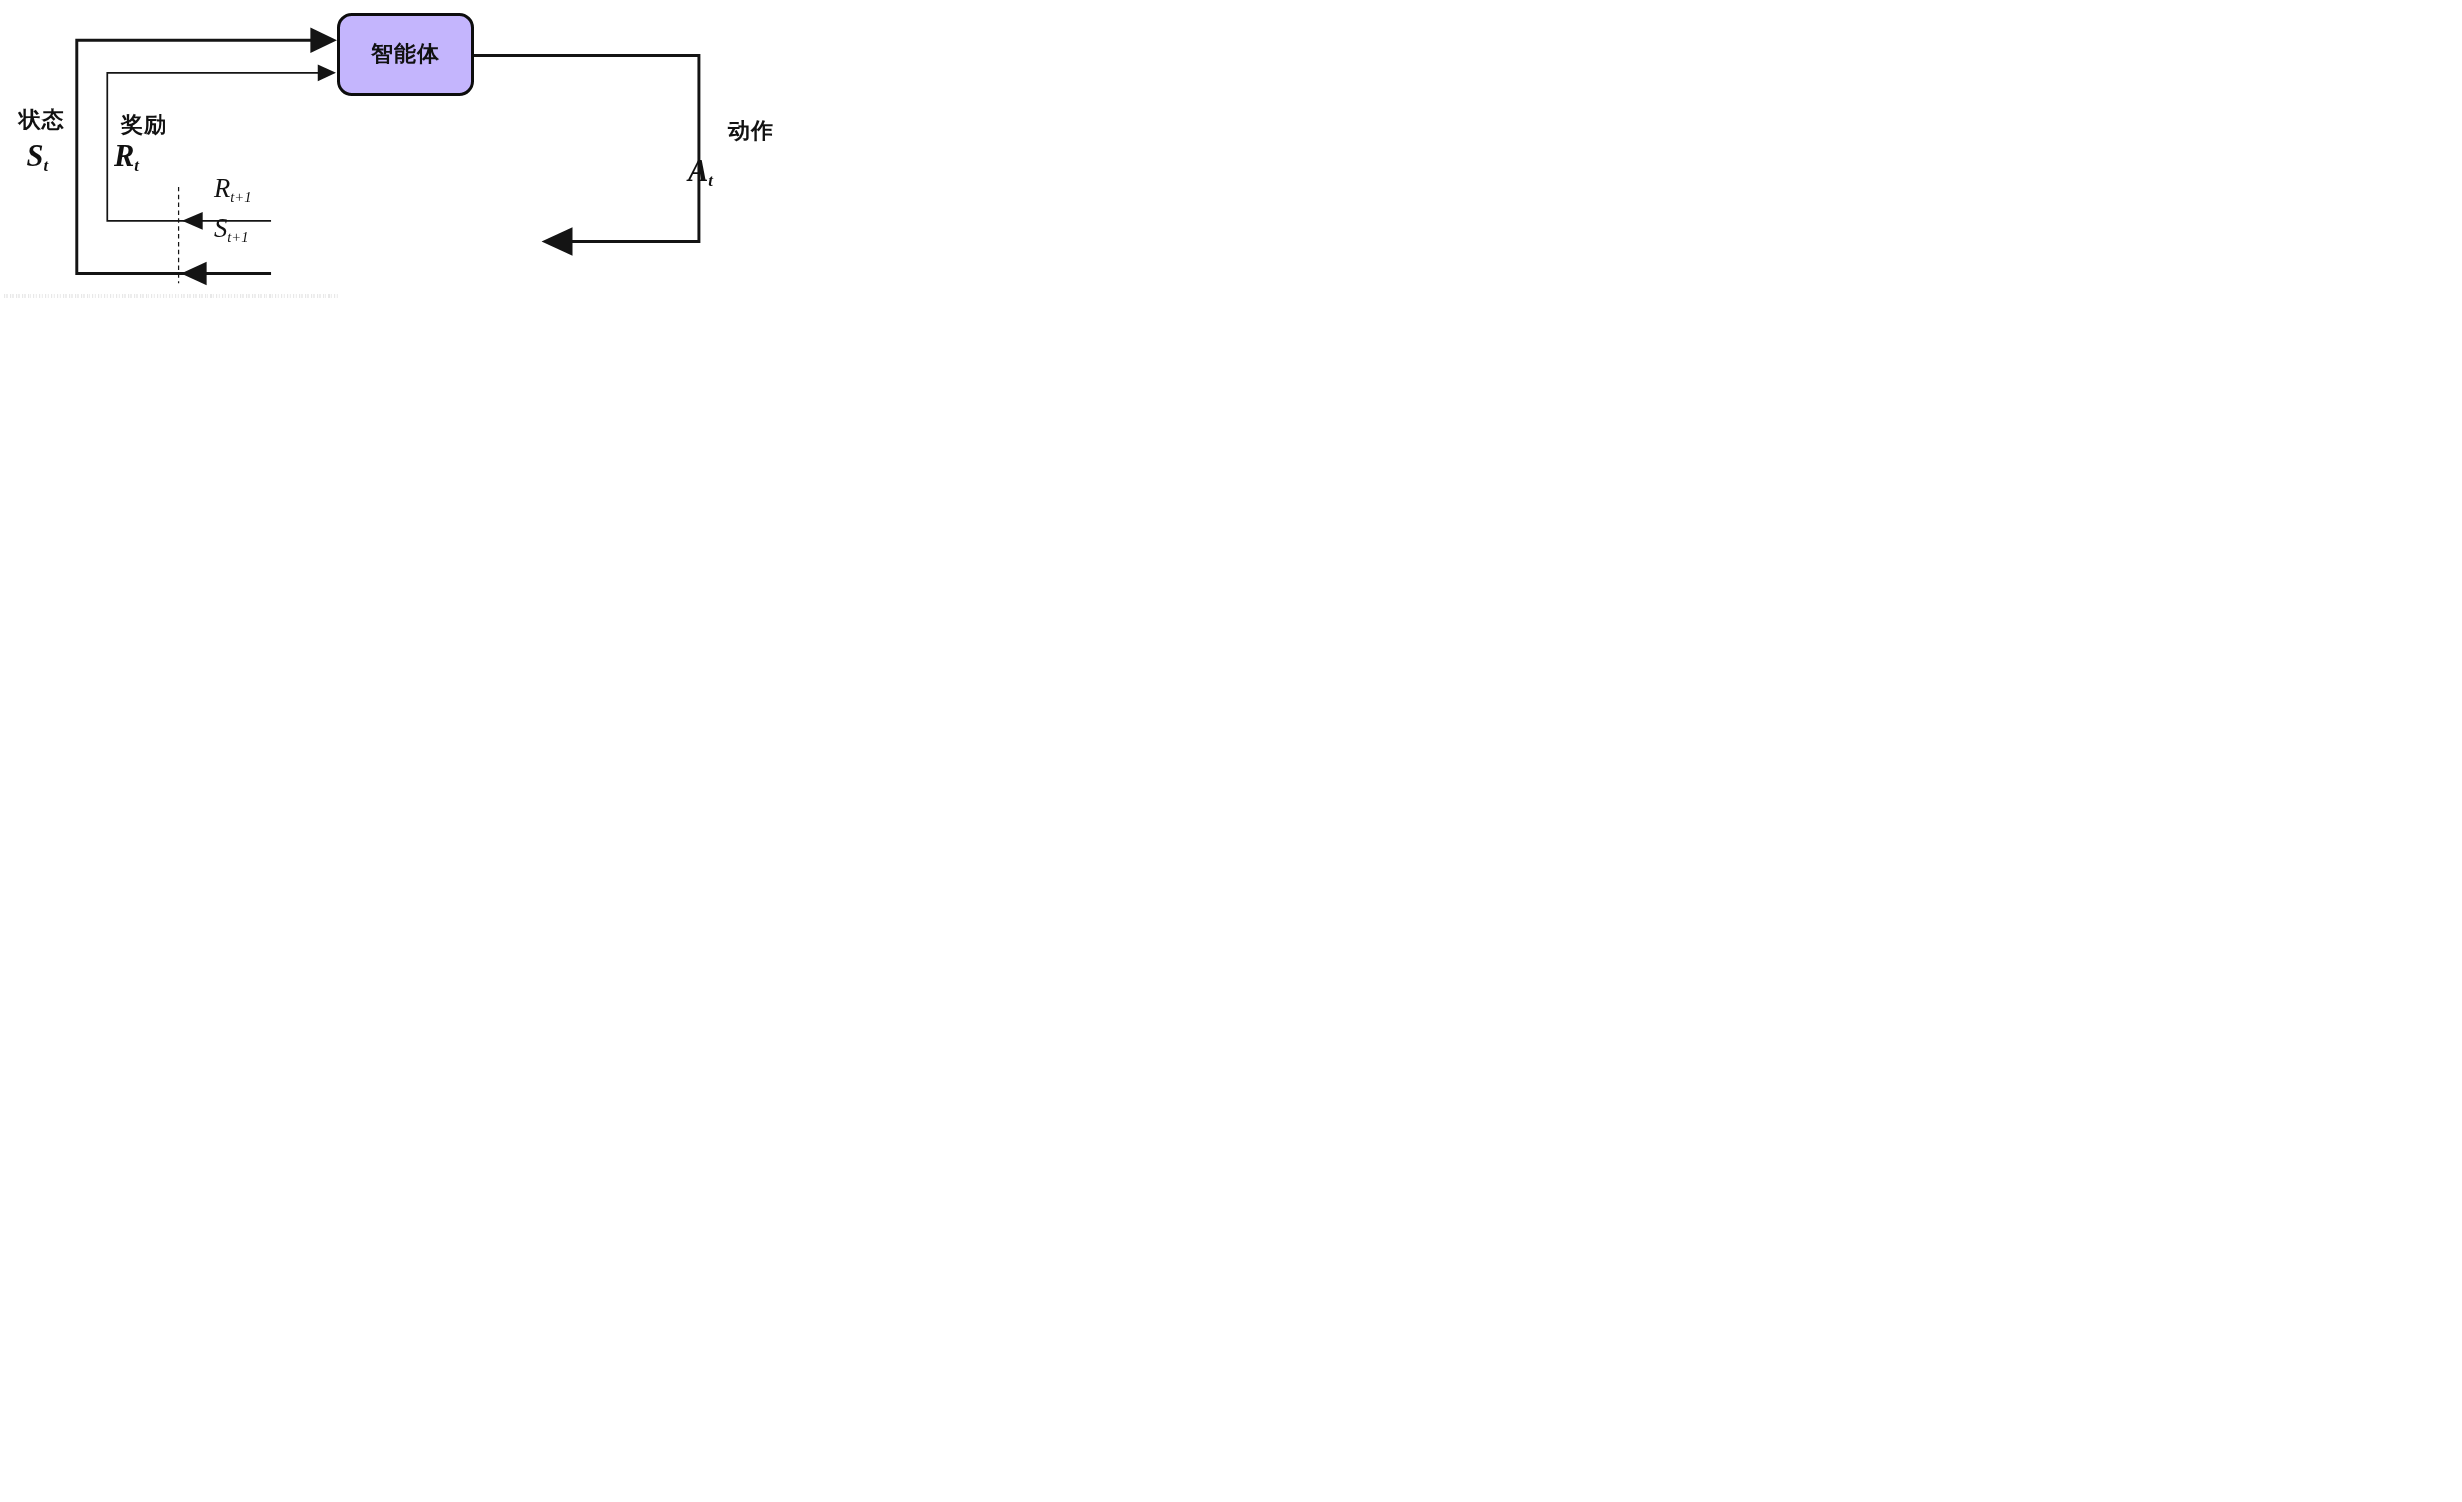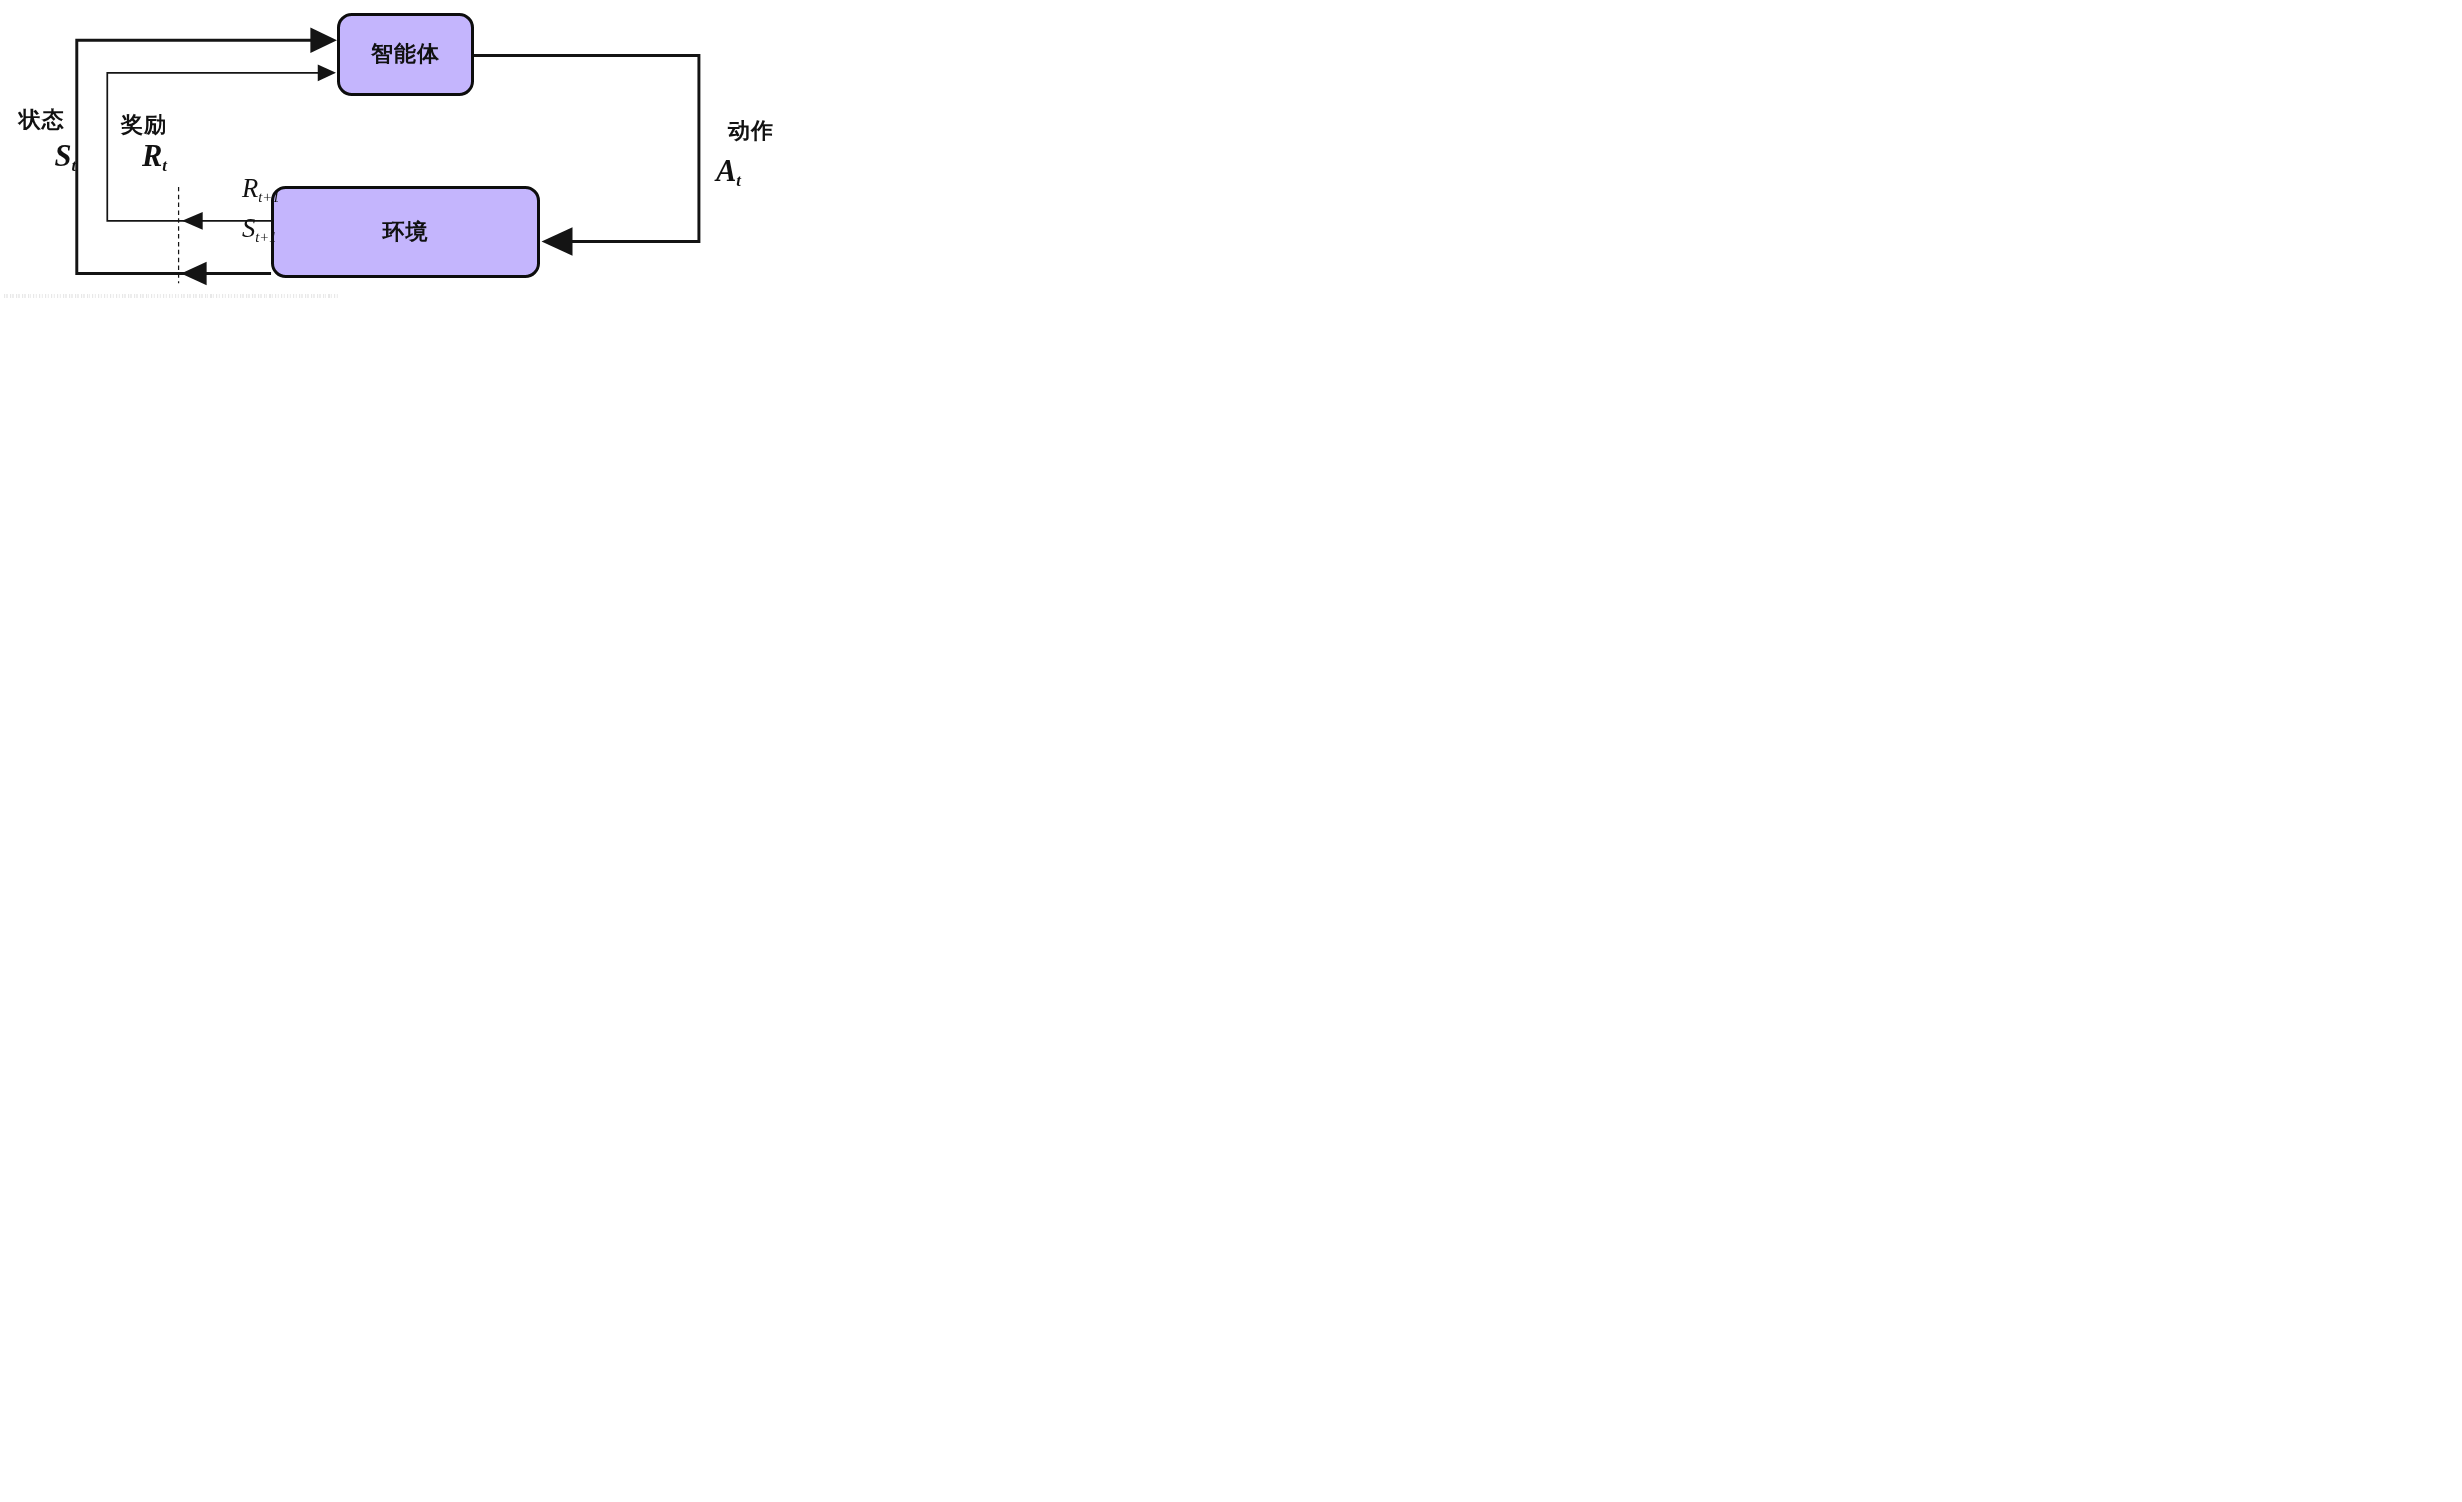--- a/index.html
+++ b/index.html
@@ -66,21 +66,20 @@
     letter-spacing: 1px;
     white-space: nowrap;
     text-align: right;
   }
   .math {
     position: absolute;
     z-index: 2;
     font-style: italic;
     white-space: nowrap;
     line-height: 1;
-    margin-left: 28px;
   }
   .math sub {
     font-size: 55%;
     font-style: italic;
     letter-spacing: 0;
     vertical-align: -0.32em;
   }
   .math-big { font-size: 30.5px; font-weight: bold; }
   .math-mid { font-size: 26.6px; font-weight: normal; text-align: center; }
   .lbl-state   { left: 18.7px;   top: 105px; }
@@ -119,23 +118,20 @@
 
     <path d="M 962 113 H 1420 V 491 H 1120" stroke-width="6"></path>
     <polygon points="1100,491 1163,462 1163,520"></polygon>
 
     <line x1="362" y1="380" x2="362" y2="576" stroke-width="2.5" stroke-dasharray="9,7"></line>
   </svg>
 
   <div class="box box-agent">
     <span>智能体</span>
   </div>
-  <div class="box box-env">
-    <span>环境</span>
-  </div>
 
   <div class="cnlabel lbl-state">状态</div>
   <div class="math math-big sym-state">
     <span>S</span><sub>t</sub>
   </div>
 
   <div class="cnlabel lbl-reward">奖励</div>
   <div class="math math-big sym-reward">
     <span>R</span><sub>t</sub>
   </div>

